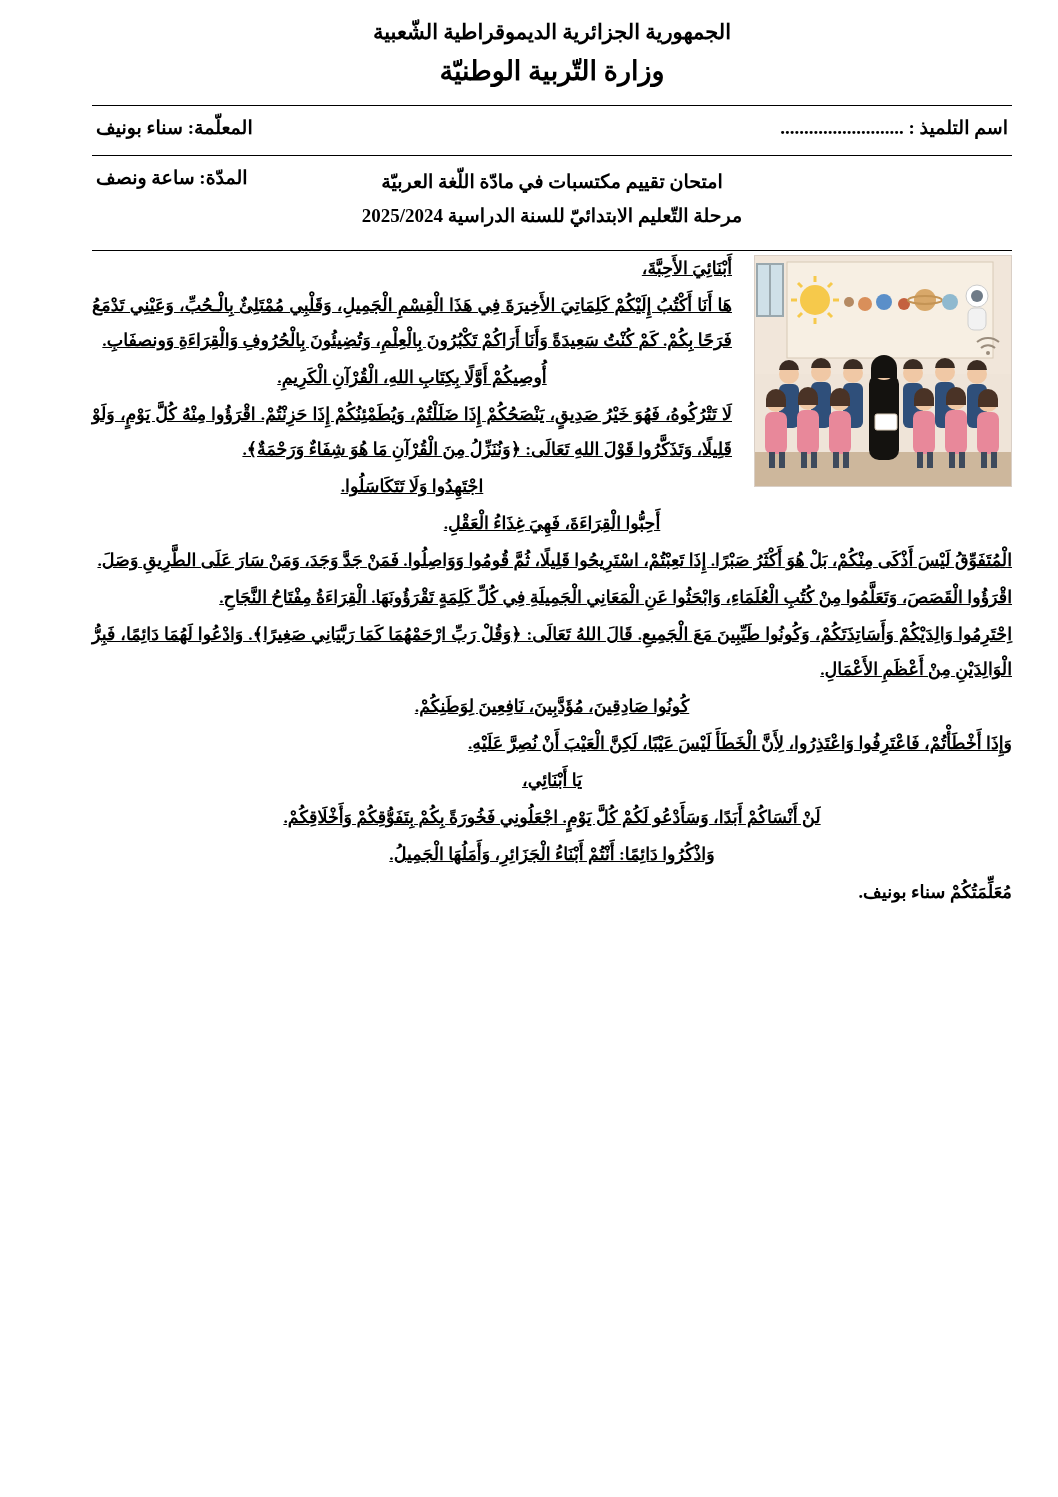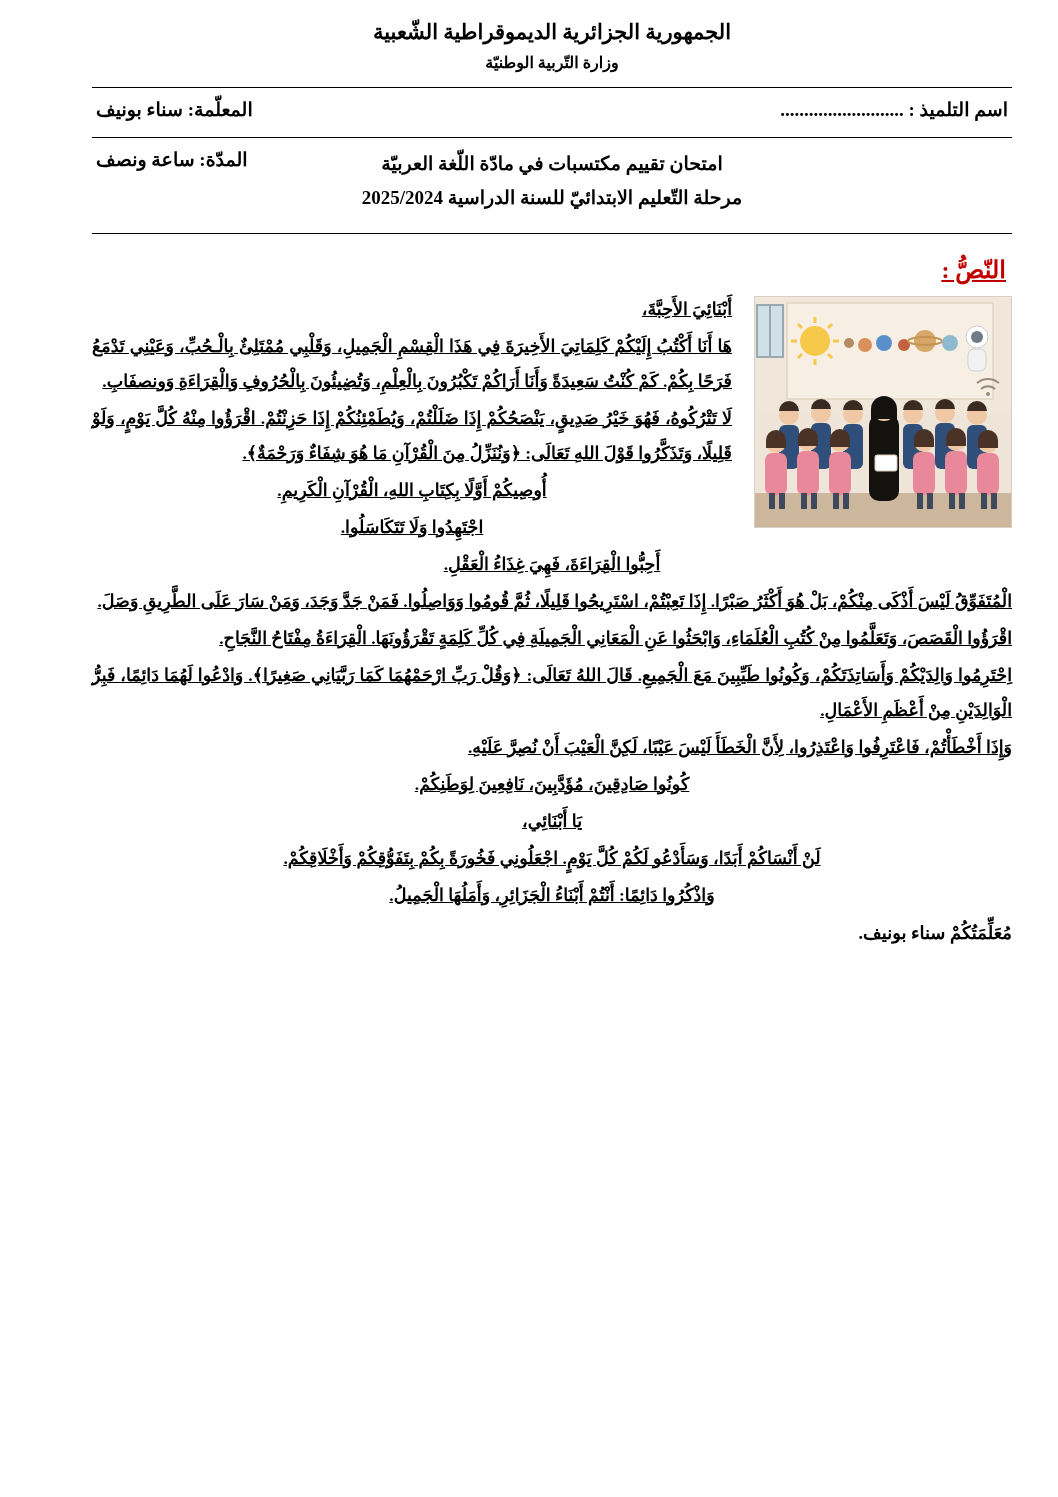--- a/index.html
+++ b/index.html
@@ -22,21 +22,21 @@
   }
 
   
   .hdr-line {
     text-align: center;
     font-weight: bold;
     font-size: 21px;
     line-height: 1.6;
   }
   .hdr-line.second {
-    font-size: 16px;
+    font-size: 27px;
     padding-bottom: 6px;
   }
 
   .rule {
     border: none;
     border-top: 1px solid #000;
     margin: 6px 0 0 0;
   }
 
   .id-row {
@@ -131,21 +131,20 @@
   <hr class="rule">
 
   <div class="exam-block">
     <div class="duration">المدّة: ساعة ونصف</div>
     <div class="line1">امتحان تقييم مكتسبات في مادّة اللّغة العربيّة</div>
     <div class="line2">مرحلة التّعليم الابتدائيّ للسنة الدراسية 2025/2024</div>
   </div>
 
   <hr class="rule">
 
-  <div class="text-title">النّصُّ :</div>
 
   <div class="body-wrap clearfix">
 
     <div class="figure">
       <svg width="258" height="232" viewBox="0 0 258 232" xmlns="http://www.w3.org/2000/svg" aria-hidden="true">
 
         <rect x="0" y="0" width="258" height="232" fill="#efe4d8"></rect>
         <rect x="0" y="0" width="258" height="118" fill="#f1e6da"></rect>
 
         <rect x="4" y="8" width="26" height="52" fill="#cfe0e8" stroke="#9aa8ae" stroke-width="2"></rect>
@@ -257,29 +256,29 @@
             <rect x="206" y="196" width="6" height="16"></rect>
             <rect x="228" y="196" width="6" height="16"></rect>
             <rect x="238" y="196" width="6" height="16"></rect>
           </g>
         </g>
       </svg>
     </div>
 
     <p class="par right-al">أَبْنَائِيَ الأَحِبَّةَ،</p>
     <p class="par">هَا أَنَا أَكْتُبُ إِلَيْكُمْ كَلِمَاتِيَ الأَخِيرَةَ فِي هَذَا الْقِسْمِ الْجَمِيلِ، وَقَلْبِي مُمْتَلِئٌ بِالْـحُبِّ، وَعَيْنِي تَدْمَعُ فَرَحًا بِكُمْ. كَمْ كُنْتُ سَعِيدَةً وَأَنَا أَرَاكُمْ تَكْبُرُونَ بِالْعِلْمِ، وَتُضِيئُونَ بِالْحُرُوفِ وَالْقِرَاءَةِ وَونصفَابِ.</p>
+    <p class="par center-ish">أُوصِيكُمْ أَوَّلًا بِكِتَابِ اللهِ، الْقُرْآنِ الْكَرِيمِ.</p>
     <p class="par">لَا تَتْرُكُوهُ، فَهُوَ خَيْرُ صَدِيقٍ، يَنْصَحُكُمْ إِذَا ضَلَلْتُمْ، وَيُطَمْئِنُكُمْ إِذَا حَزِنْتُمْ. اقْرَؤُوا مِنْهُ كُلَّ يَوْمٍ، وَلَوْ قَلِيلًا، وَتَذَكَّرُوا قَوْلَ اللهِ تَعَالَى: ﴿وَنُنَزِّلُ مِنَ الْقُرْآنِ مَا هُوَ شِفَاءٌ وَرَحْمَةٌ﴾.</p>
-    <p class="par center-ish">أُوصِيكُمْ أَوَّلًا بِكِتَابِ اللهِ، الْقُرْآنِ الْكَرِيمِ.</p>
     <p class="par center-ish">اجْتَهِدُوا وَلَا تَتَكَاسَلُوا.</p>
     <p class="par center-ish">أَحِبُّوا الْقِرَاءَةَ، فَهِيَ غِذَاءُ الْعَقْلِ.</p>
     <p class="par">الْمُتَفَوِّقُ لَيْسَ أَذْكَى مِنْكُمْ، بَلْ هُوَ أَكْثَرُ صَبْرًا. إِذَا تَعِبْتُمْ، اسْتَرِيحُوا قَلِيلًا، ثُمَّ قُومُوا وَوَاصِلُوا. فَمَنْ جَدَّ وَجَدَ، وَمَنْ سَارَ عَلَى الطَّرِيقِ وَصَلَ.</p>
     <p class="par">اقْرَؤُوا الْقَصَصَ، وَتَعَلَّمُوا مِنْ كُتُبِ الْعُلَمَاءِ، وَابْحَثُوا عَنِ الْمَعَانِي الْجَمِيلَةِ فِي كُلِّ كَلِمَةٍ تَقْرَؤُونَهَا. الْقِرَاءَةُ مِفْتَاحُ النَّجَاحِ.</p>
     <p class="par">اِحْتَرِمُوا وَالِدَيْكُمْ وَأَسَاتِذَتَكُمْ، وَكُونُوا طَيِّبِينَ مَعَ الْجَمِيعِ. قَالَ اللهُ تَعَالَى: ﴿وَقُلْ رَبِّ ارْحَمْهُمَا كَمَا رَبَّيَانِي صَغِيرًا﴾. وَادْعُوا لَهُمَا دَائِمًا، فَبِرُّ الْوَالِدَيْنِ مِنْ أَعْظَمِ الأَعْمَالِ.</p>
+    <p class="par center-ish">كُونُوا صَادِقِينَ، مُؤَدَّبِينَ، نَافِعِينَ لِوَطَنِكُمْ.</p>
     <p class="par">وَإِذَا أَخْطَأْتُمْ، فَاعْتَرِفُوا وَاعْتَذِرُوا، لِأَنَّ الْخَطَأَ لَيْسَ عَيْبًا، لَكِنَّ الْعَيْبَ أَنْ نُصِرَّ عَلَيْهِ.</p>
-    <p class="par center-ish">كُونُوا صَادِقِينَ، مُؤَدَّبِينَ، نَافِعِينَ لِوَطَنِكُمْ.</p>
     <p class="par center-ish">يَا أَبْنَائِي،</p>
     <p class="par center-ish">لَنْ أَنْسَاكُمْ أَبَدًا، وَسَأَدْعُو لَكُمْ كُلَّ يَوْمٍ. اجْعَلُونِي فَخُورَةً بِكُمْ بِتَفَوُّقِكُمْ وَأَخْلَاقِكُمْ.</p>
     <p class="par center-ish">وَاذْكُرُوا دَائِمًا: أَنْتُمْ أَبْنَاءُ الْجَزَائِرِ، وَأَمَلُهَا الْجَمِيلُ.</p>
 
     <div class="sign">مُعَلِّمَتُكُمْ سناء بونيف.</div>
   </div>
 
 </div>
 
 </body></html>

